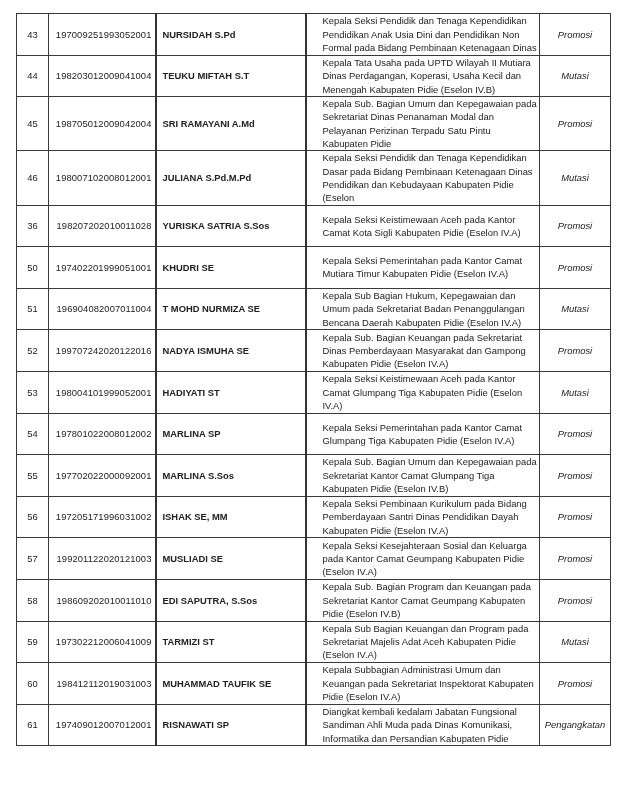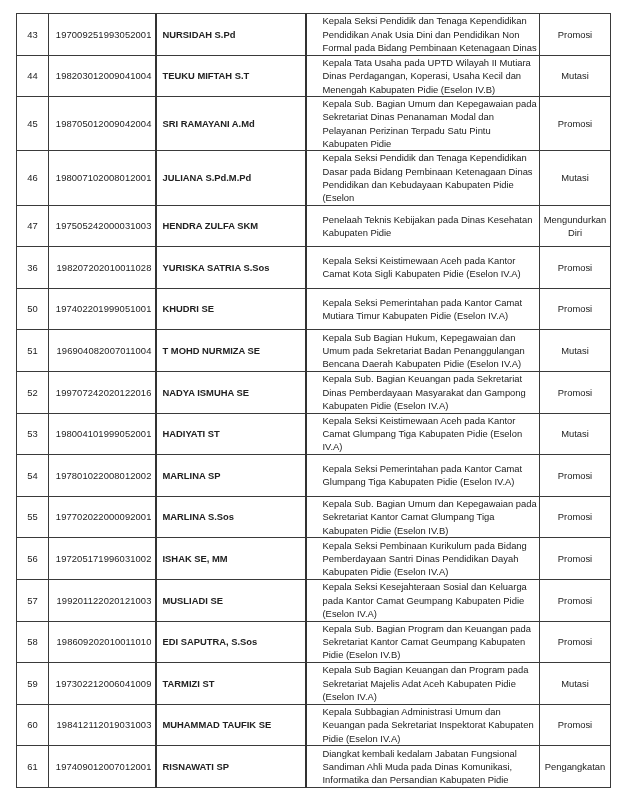--- a/index.html
+++ b/index.html
@@ -7,21 +7,21 @@
          font-family: "Liberation Sans", "DejaVu Sans", sans-serif; color: #222; }
   table { position: absolute; left: 16px; top: 13px; border-collapse: collapse;
           table-layout: fixed; width: 594px; }
   td { border: 1px solid #3a3a3a; font-size: 9.4px; line-height: 13.3px;
        padding: 0 3px; vertical-align: middle; overflow: hidden; }
   tr { height: 41.6px; }
   td.no { text-align: center; margin-left: 27px; }
   td.nip { text-align: right; letter-spacing: 0.1px; margin-left: 8px; }
   td.name { padding-left: 6px; font-weight: bold; }
   td.desc { padding-left: 16px; padding-right: 2px; }
-  td.status { text-align: center; }
+  td.status { text-align: center; font-style: italic; }
   col.c1 { width: 32px; }
   col.c2 { width: 107px; }
   col.c3 { width: 150px; }
   col.c4 { width: 234px; }
   col.c5 { width: 71px; }
   .thick-left { border-left: 2px solid #333; }
 </style>
 </head>
 <body>
 
@@ -54,27 +54,20 @@
     <td class="name thick-left">SRI RAMAYANI A.Md</td>
     <td class="desc thick-left">Kepala Sub. Bagian Umum dan Kepegawaian pada Sekretariat Dinas Penanaman Modal dan Pelayanan Perizinan Terpadu Satu Pintu Kabupaten Pidie</td>
     <td class="status">Promosi</td>
   </tr>
       <tr>
     <td class="no">46</td>
     <td class="nip">198007102008012001</td>
     <td class="name thick-left">JULIANA S.Pd.M.Pd</td>
     <td class="desc thick-left">Kepala Seksi Pendidik dan Tenaga Kependidikan Dasar pada Bidang Pembinaan Ketenagaan Dinas Pendidikan dan Kebudayaan Kabupaten Pidie (Eselon</td>
     <td class="status">Mutasi</td>
-  </tr>
-      <tr>
-    <td class="no">47</td>
-    <td class="nip">197505242000031003</td>
-    <td class="name thick-left">HENDRA ZULFA SKM</td>
-    <td class="desc thick-left">Penelaah Teknis Kebijakan pada Dinas Kesehatan Kabupaten Pidie</td>
-    <td class="status">Mengundurkan Diri</td>
   </tr>
       <tr>
     <td class="no">36</td>
     <td class="nip">198207202010011028</td>
     <td class="name thick-left">YURISKA SATRIA S.Sos</td>
     <td class="desc thick-left">Kepala Seksi Keistimewaan Aceh pada Kantor Camat Kota Sigli Kabupaten Pidie (Eselon IV.A)</td>
     <td class="status">Promosi</td>
   </tr>
       <tr>
     <td class="no">50</td>

